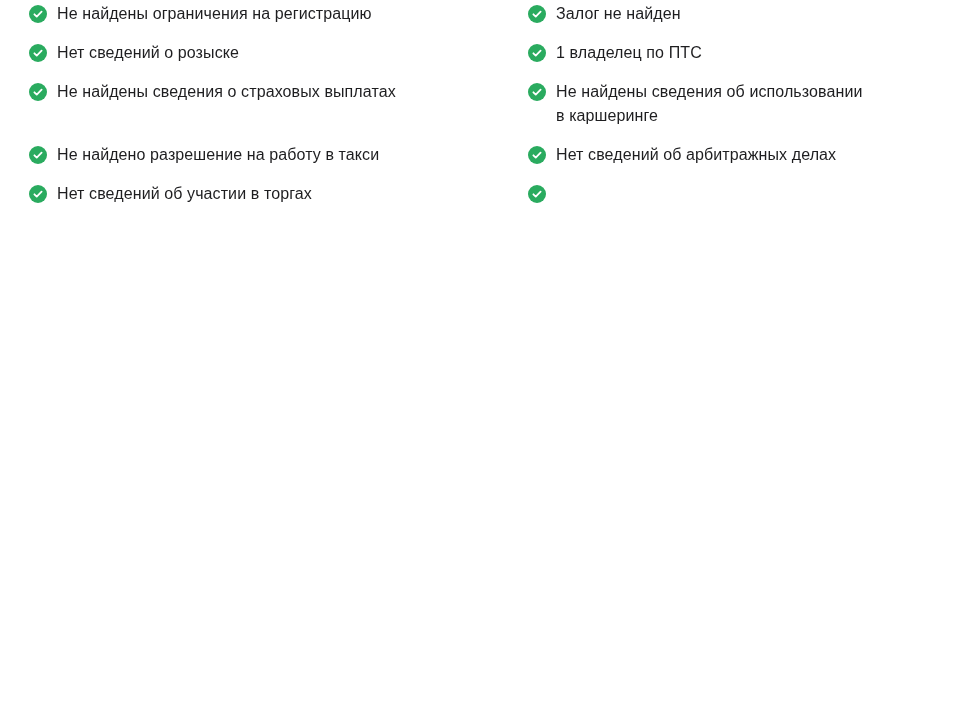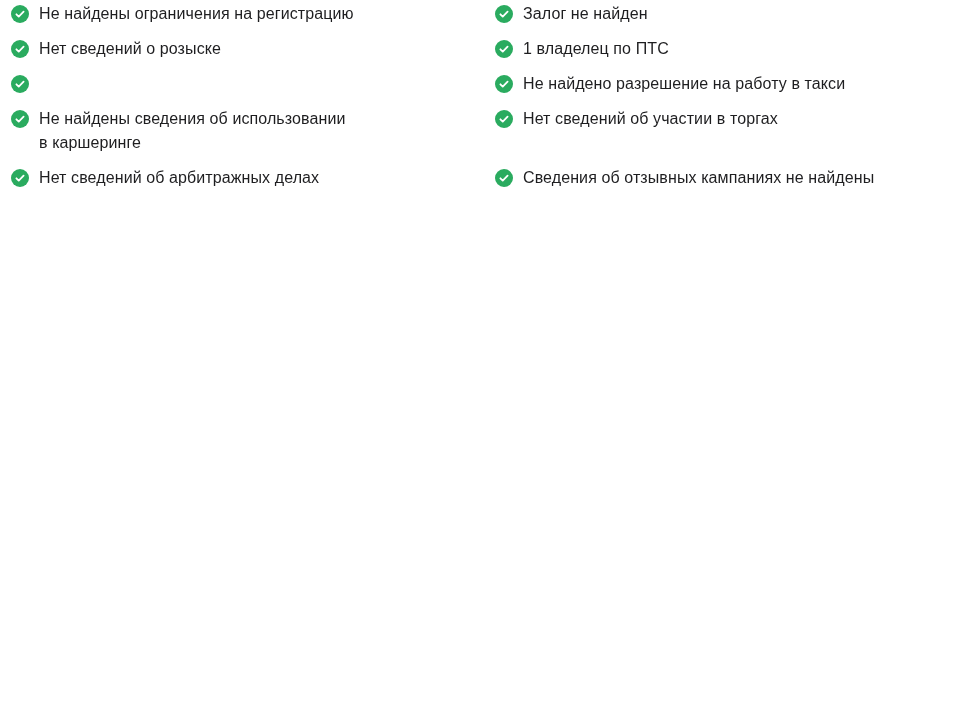--- a/index.html
+++ b/index.html
@@ -9,25 +9,26 @@
   }
   body {
     width: 960px;
     height: 720px;
     overflow: hidden;
     font-family: "Liberation Sans", sans-serif;
   }
   .report-checklist {
     box-sizing: border-box;
     width: 960px;
-    padding: 2px 10px 0 11px;
+    padding: 2px 10px 0 29px;
     display: grid;
     grid-template-columns: 484px auto;
     row-gap: 11px;
     align-items: start;
+    gap: 15px;
   }
   .check-item {
     display: flex;
     align-items: flex-start;
   }
   .check-item .icon {
     flex: 0 0 auto;
     width: 18px;
     height: 18px;
     margin: 3px 10px 0 0;
@@ -93,64 +94,64 @@
     <span class="label">1 владелец по ПТС</span>
   </div>
 
   <div class="check-item">
     <span class="icon">
       <svg viewBox="0 0 20 20">
           <circle class="icon-circle" cx="10" cy="10" r="10"></circle>
           <path class="icon-check" d="M6 10.3l2.6 2.6L14 7.4"></path>
         </svg>
     </span>
-  </div>
-
-  <div class="check-item">
-    <span class="icon">
-      <svg viewBox="0 0 20 20">
-          <circle class="icon-circle" cx="10" cy="10" r="10"></circle>
-          <path class="icon-check" d="M6 10.3l2.6 2.6L14 7.4"></path>
-        </svg>
-    </span>
-    <span class="label">Не найдено разрешение на работу в такси</span>
+    <span class="label">Не найдены сведения о страховых выплатах</span>
   </div>
 
   <div class="check-item">
     <span class="icon">
       <svg viewBox="0 0 20 20">
           <circle class="icon-circle" cx="10" cy="10" r="10"></circle>
           <path class="icon-check" d="M6 10.3l2.6 2.6L14 7.4"></path>
         </svg>
     </span>
     <span class="label">Не найдены сведения об использовании
 в каршеринге</span>
   </div>
+
+  <div class="check-item">
+    <span class="icon">
+      <svg viewBox="0 0 20 20">
+          <circle class="icon-circle" cx="10" cy="10" r="10"></circle>
+          <path class="icon-check" d="M6 10.3l2.6 2.6L14 7.4"></path>
+        </svg>
+    </span>
+    <span class="label">Не найдено разрешение на работу в такси</span>
+  </div>
+  <div class="check-item">
+    <span class="icon">
+      <svg viewBox="0 0 20 20">
+          <circle class="icon-circle" cx="10" cy="10" r="10"></circle>
+          <path class="icon-check" d="M6 10.3l2.6 2.6L14 7.4"></path>
+        </svg>
+    </span>
+    <span class="label">Нет сведений об арбитражных делах</span>
+  </div>
+
   <div class="check-item">
     <span class="icon">
       <svg viewBox="0 0 20 20">
           <circle class="icon-circle" cx="10" cy="10" r="10"></circle>
           <path class="icon-check" d="M6 10.3l2.6 2.6L14 7.4"></path>
         </svg>
     </span>
     <span class="label">Нет сведений об участии в торгах</span>
   </div>
-
   <div class="check-item">
     <span class="icon">
       <svg viewBox="0 0 20 20">
           <circle class="icon-circle" cx="10" cy="10" r="10"></circle>
           <path class="icon-check" d="M6 10.3l2.6 2.6L14 7.4"></path>
         </svg>
     </span>
-    <span class="label">Нет сведений об арбитражных делах</span>
-  </div>
-  <div class="check-item">
-    <span class="icon">
-      <svg viewBox="0 0 20 20">
-          <circle class="icon-circle" cx="10" cy="10" r="10"></circle>
-          <path class="icon-check" d="M6 10.3l2.6 2.6L14 7.4"></path>
-        </svg>
-    </span>
-    <span class="label">Сведения об отзывных кампаниях не найдены</span>
   </div>
 
 </div>
 
 </body></html>

